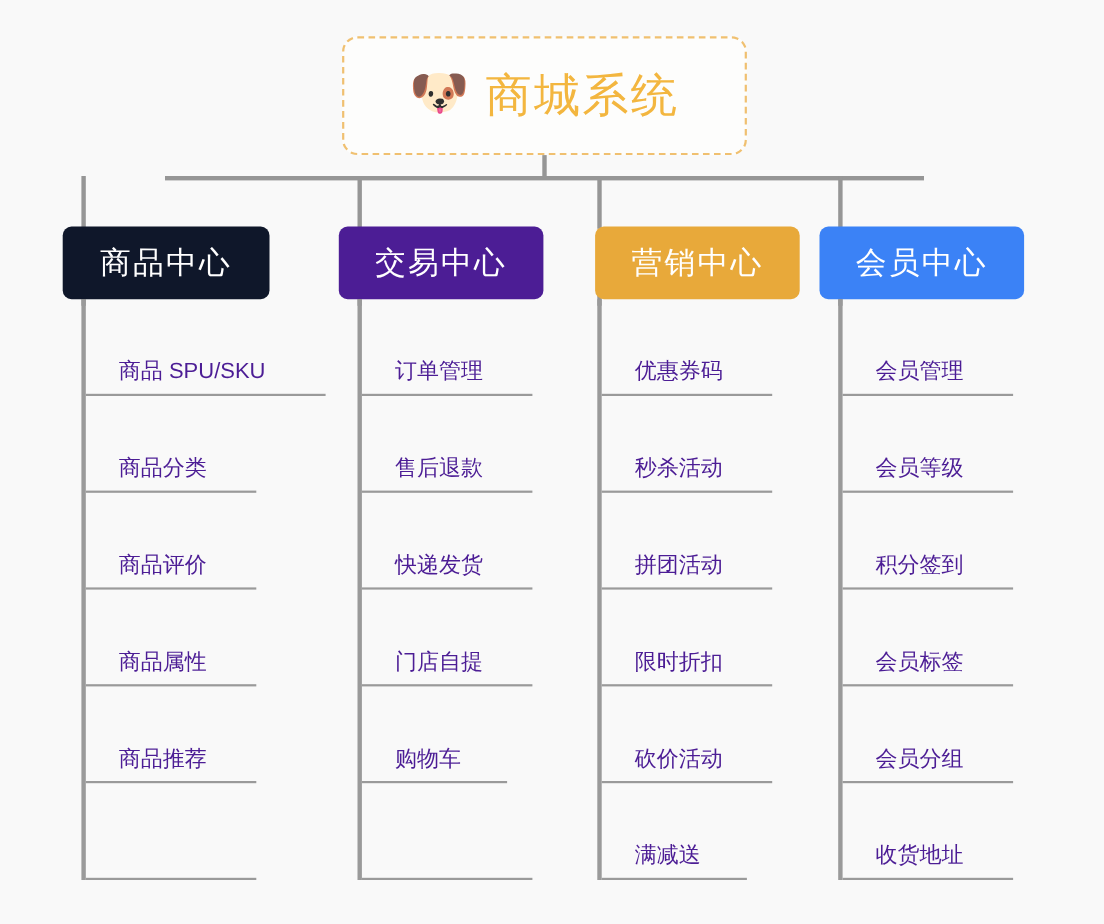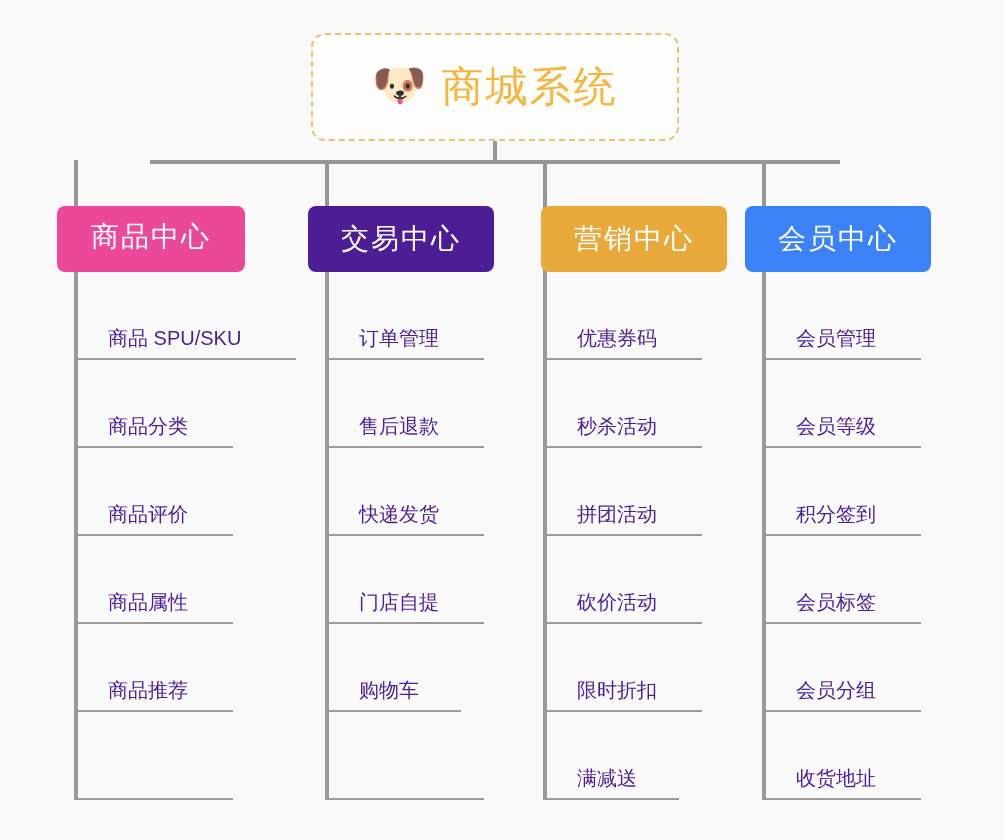--- a/index.html
+++ b/index.html
@@ -146,21 +146,21 @@
       <div class="conn-drop" style="left: 325px;"></div>
       <div class="conn-stub" style="left: 325px; top: 268px;"></div>
       <div class="conn-drop" style="left: 543px;"></div>
       <div class="conn-stub" style="left: 543px; top: 268px;"></div>
       <div class="conn-drop" style="left: 762px;"></div>
       <div class="conn-stub" style="left: 762px; top: 268px;"></div>
     </div>
 
   <div id="columns">
       <div class="column" style="left: 57px; width: 188px;">
-        <div class="cat-box" style="background: #ec4899; width: 188px; font-family: Liberation Mono, monospace;">
+        <div class="cat-box" style="background: #0f172a; width: 188px;">
           <span>商品中心</span>
         </div>
         <div class="leaf-list">
           <div class="leaf-item">
             <span class="leaf-label">商品 SPU/SKU</span>
             <div class="leaf-rule" style="width: 218px;"></div>
           </div>
           <div class="leaf-item">
             <span class="leaf-label">商品分类</span>
             <div class="leaf-rule" style="width: 155px;"></div>
@@ -223,25 +223,25 @@
           </div>
           <div class="leaf-item">
             <span class="leaf-label">秒杀活动</span>
             <div class="leaf-rule" style="width: 155px;"></div>
           </div>
           <div class="leaf-item">
             <span class="leaf-label">拼团活动</span>
             <div class="leaf-rule" style="width: 155px;"></div>
           </div>
           <div class="leaf-item">
+            <span class="leaf-label">限时折扣</span>
+            <div class="leaf-rule" style="width: 155px;"></div>
+          </div>
+          <div class="leaf-item">
             <span class="leaf-label">砍价活动</span>
-            <div class="leaf-rule" style="width: 155px;"></div>
-          </div>
-          <div class="leaf-item">
-            <span class="leaf-label">限时折扣</span>
             <div class="leaf-rule" style="width: 155px;"></div>
           </div>
           <div class="leaf-item">
             <span class="leaf-label">满减送</span>
             <div class="leaf-rule" style="width: 132px;"></div>
           </div>
         </div>
       </div>
       <div class="column" style="left: 745px; width: 186px;">
         <div class="cat-box" style="background: #3b82f6; width: 186px;">

